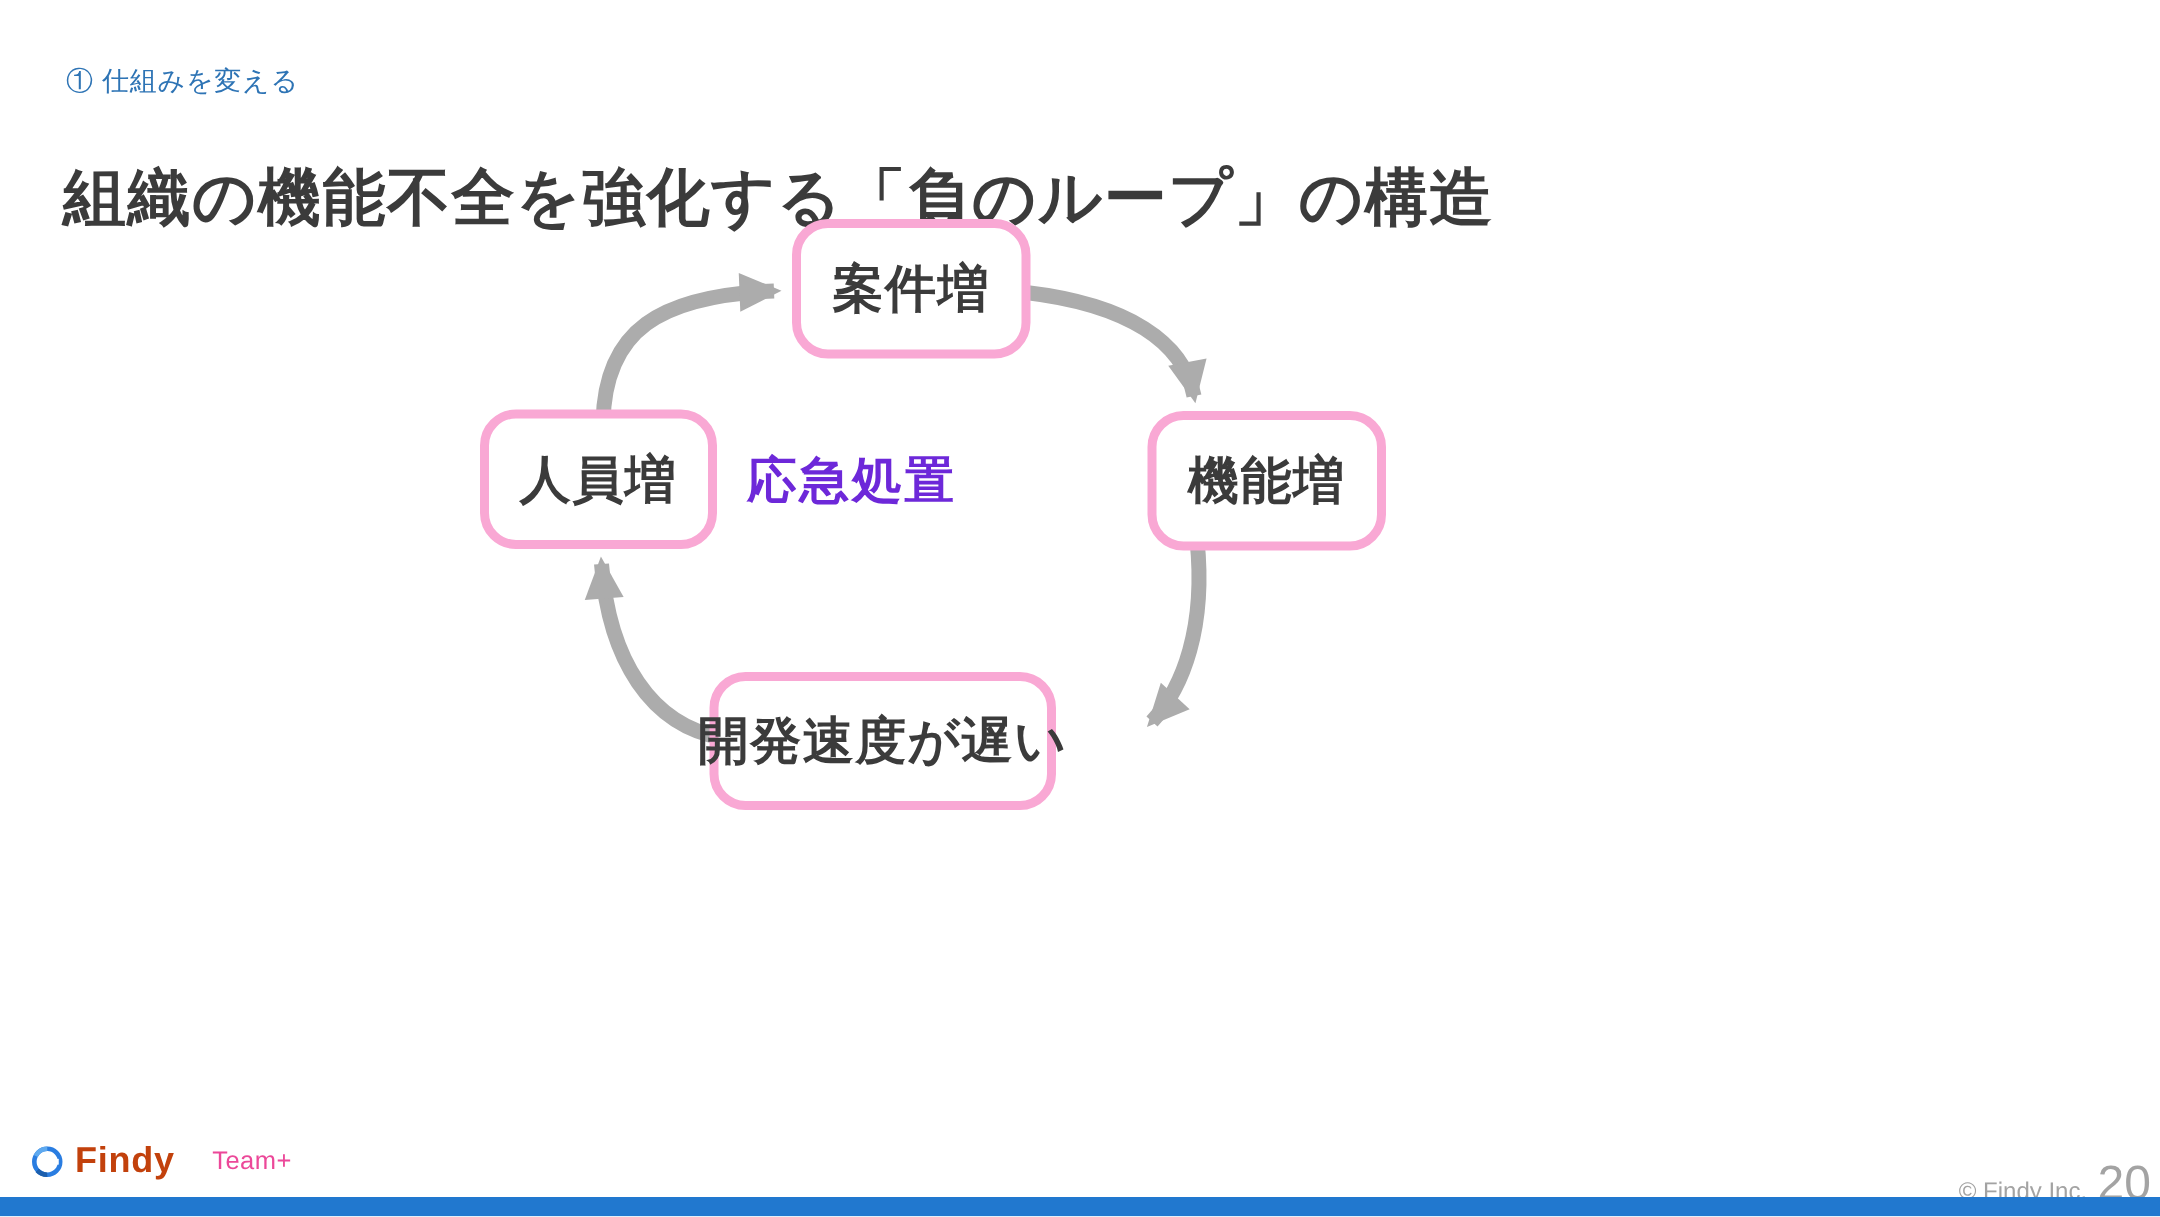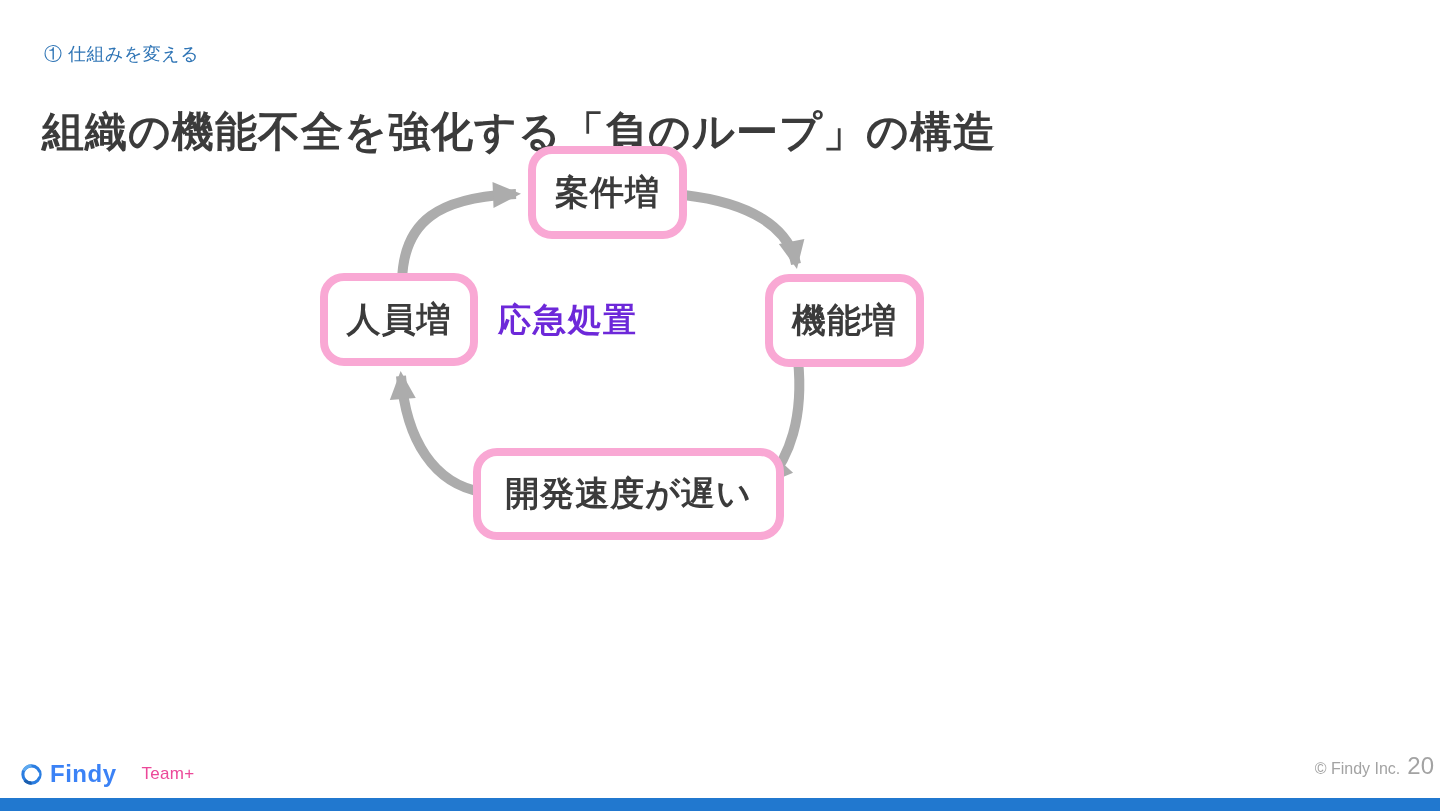--- a/index.html
+++ b/index.html
@@ -29,35 +29,35 @@
     color: #3b3b3b;
     letter-spacing: 1px;
     white-space: nowrap;
   }
   .diagram { position: absolute; left: 0; top: 0; width: 1440px; height: 811px; }
   .arrows-svg { position: absolute; left: 0; top: 0; pointer-events: none; }
   .node {
     position: absolute;
     box-sizing: border-box;
     background: #ffffff;
-    border: 8px solid #f9a8d4;
+    border: 6px solid #f9a8d4;
     border-radius: 24px;
     display: flex;
     align-items: center;
     justify-content: center;
     font-size: 34px;
     font-weight: 700;
     color: #3b3b3b;
     letter-spacing: 1px;
     white-space: nowrap;
   }
   .node-top    { left: 528px; top: 146px; width: 159px; height: 93px; }
   .node-left   { left: 320px; top: 273px; width: 158px; height: 93px; }
   .node-right  { left: 717px; top: 274px; width: 159px; height: 93px; margin-left: 48px; }
-  .node-bottom { left: 473px; top: 448px; width: 311px; height: 92px; text-align: center; }
+  .node-bottom { left: 473px; top: 448px; width: 231px; height: 92px; text-align: center; }
   .center-label {
     position: absolute;
     left: 498px;
     top: 300px;
     width: 220px;
     text-align: left;
     font-size: 33px;
     font-weight: 700;
     color: #6d28d9;
     line-height: 40px;
@@ -68,40 +68,40 @@
     left: 20px;
     top: 760px;
     display: flex;
     align-items: center;
     gap: 7px;
   }
   .logo-icon { width: 23px; height: 23px; display: block; }
   .logo-findy {
     font-size: 24px;
     font-weight: 700;
-    color: #3b82f6;
+    color: #c2410c;
     letter-spacing: 0.5px;
   }
   .logo-team {
     font-size: 17px;
     font-weight: 500;
     color: #ec4899;
     margin-left: 18px;
     letter-spacing: 0.3px;
   }
   .footer-right {
     position: absolute;
     right: 6px;
     top: 752px;
     display: flex;
     align-items: baseline;
     gap: 7px;
   }
   .copyright { font-size: 16px; color: #a3a3a3; }
-  .page-number { font-size: 24px; color: #a3a3a3; font-weight: 400; }
+  .page-number { font-size: 32px; color: #a3a3a3; font-weight: 400; margin-top: 18px; }
   .bottom-bar {
     position: absolute;
     left: 0;
     bottom: 0;
     width: 1440px;
     height: 13px;
     background: #2178cf;
   }
 </style>
 </head>

